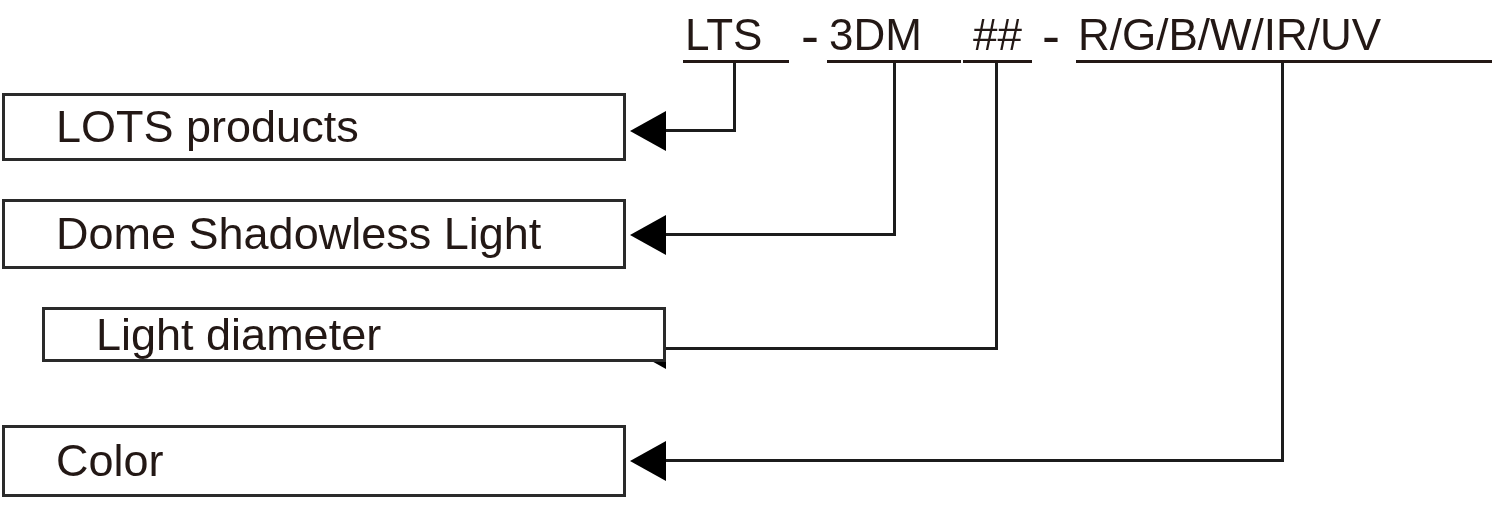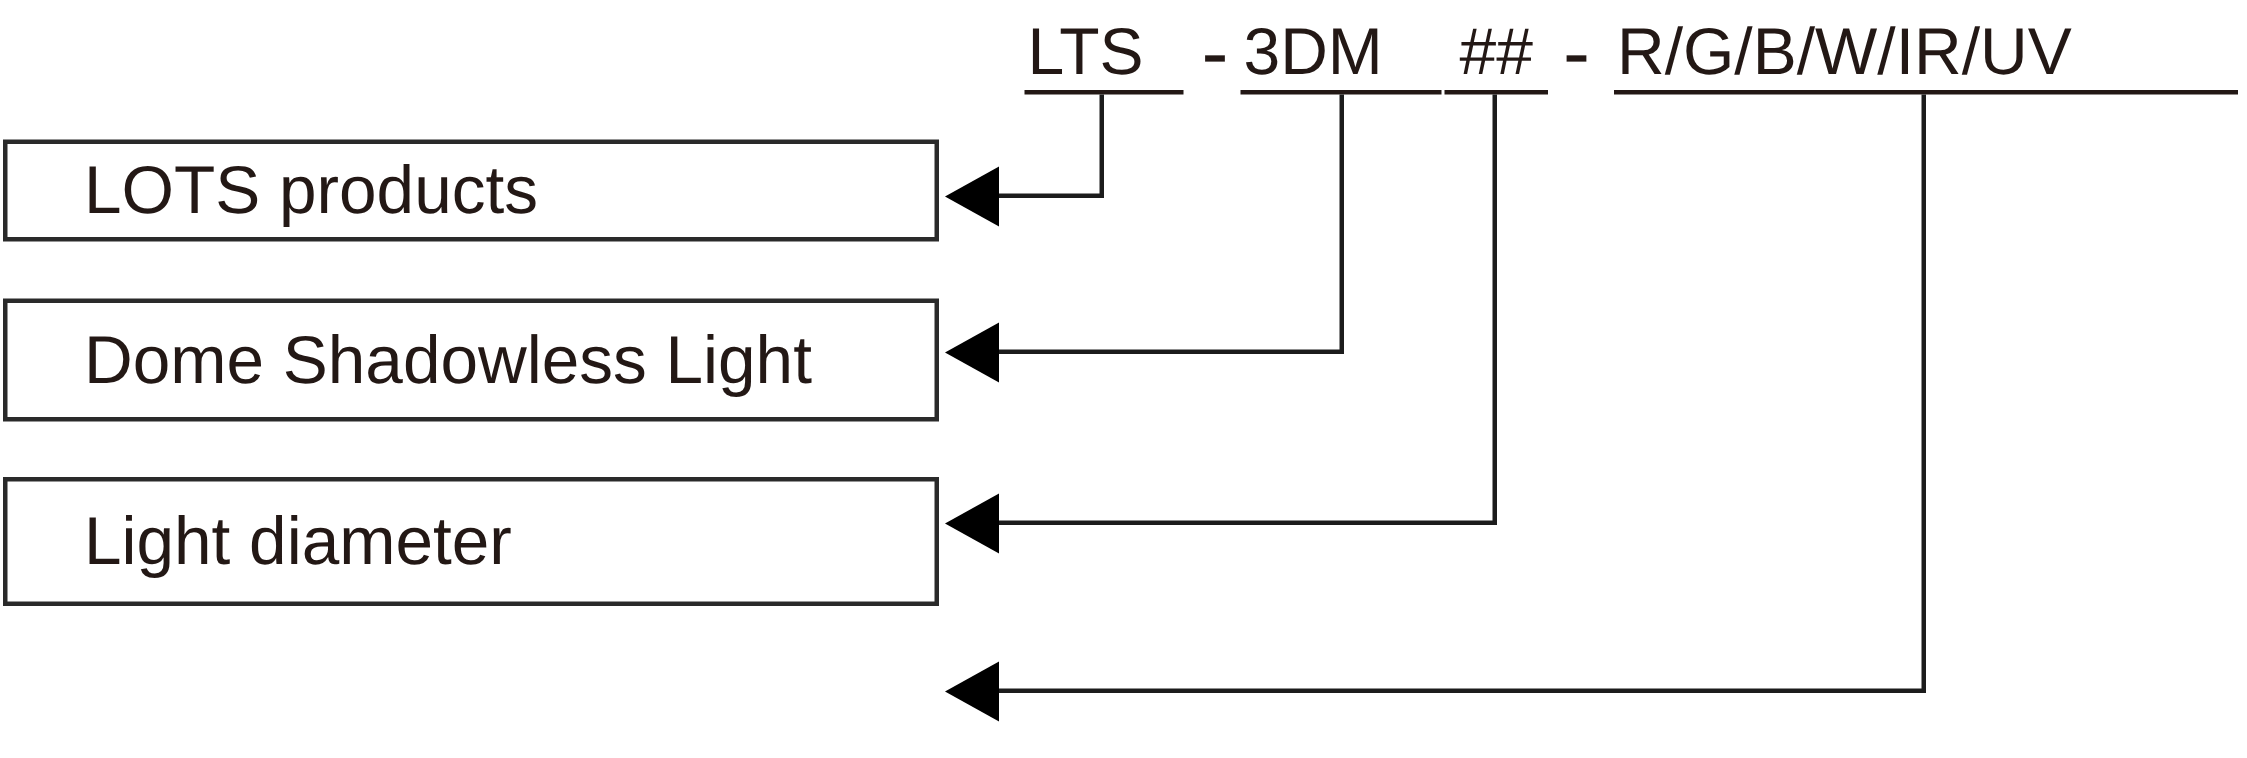--- a/index.html
+++ b/index.html
@@ -94,22 +94,22 @@
     box-sizing: border-box;
     background: #ffffff;
     display: flex;
     align-items: center;
     padding-left: 51px;
     font-size: 45px;
     color: #231815;
     white-space: nowrap;
   }
   .box-1 { top: 93px;  height: 68px; }
-  .box-2 { top: 199px; height: 82px; }
-  .box-3 { top: 318px; height: 86px; }
+  .box-2 { top: 199px; height: 70px; }
+  .box-3 { top: 307px; height: 55px; margin-left: 40px; }
   .box-4 { top: 425px; height: 72px; }
 </style>
 </head>
 <body>
 
 <div class="canvas">
 
   <span class="code-seg seg-lts">LTS</span>
   <span class="code-sep sep-1">-</span>
   <span class="code-seg seg-3dm">3DM</span>
@@ -134,14 +134,17 @@
 
   <div class="label-box box-1">
     <span>LOTS products</span>
   </div>
   <div class="label-box box-2">
     <span>Dome Shadowless Light</span>
   </div>
   <div class="label-box box-3">
     <span>Light diameter</span>
   </div>
+  <div class="label-box box-4">
+    <span>Color</span>
+  </div>
 
 </div>
 
 </body></html>

